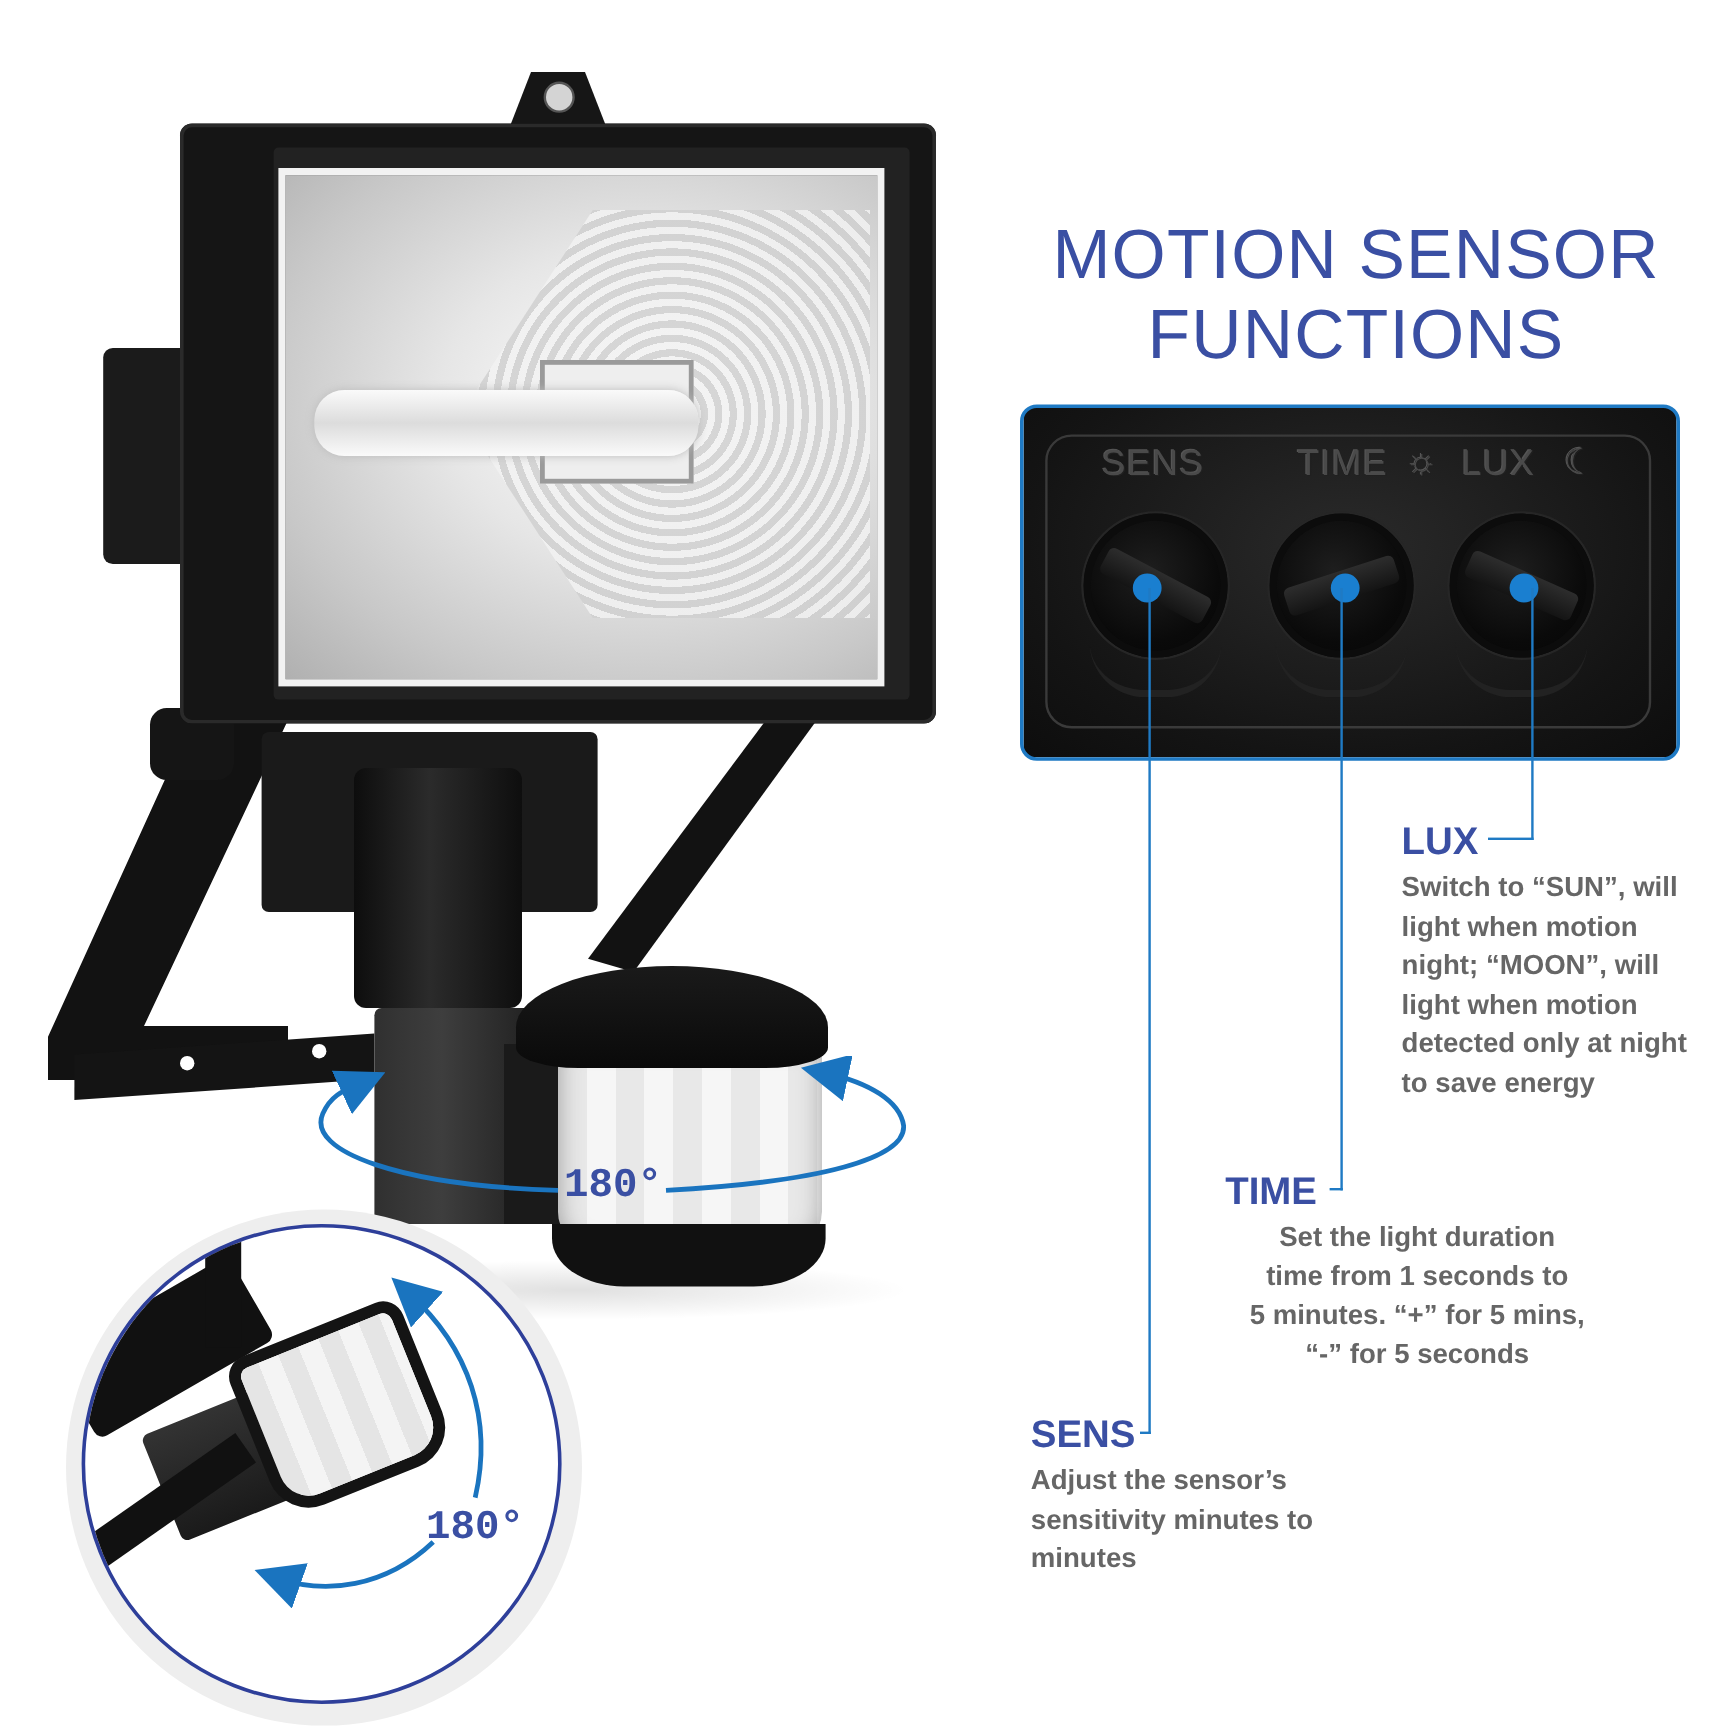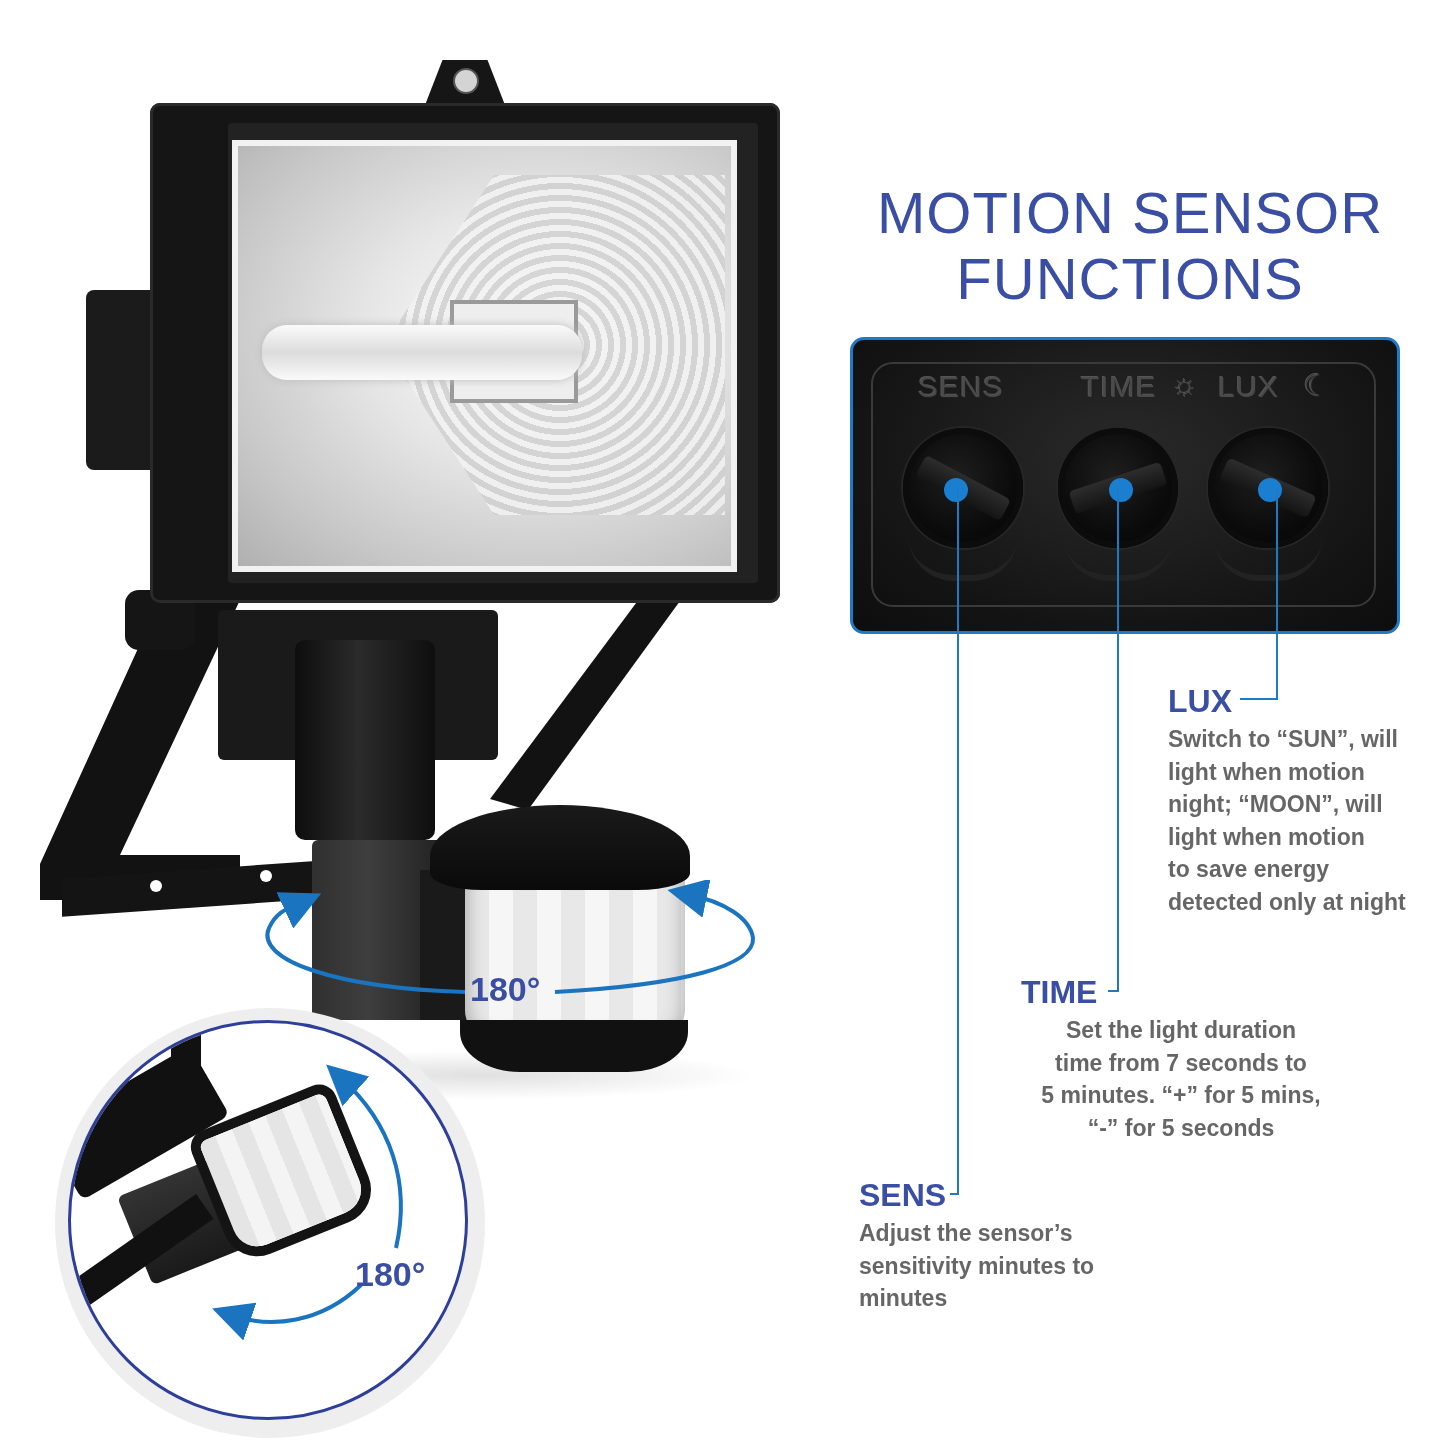--- a/index.html
+++ b/index.html
@@ -75,21 +75,21 @@
   .sensor-side { left: 420px; top: 870px; width: 55px; height: 150px; background: #1a1a1a; }
   .sensor-cap { left: 430px; top: 805px; width: 260px; height: 85px; background: linear-gradient(#1a1a1a,#0a0a0a); border-radius: 50% 50% 20% 20% / 60% 60% 20% 20%; }
   .sensor-lens { left: 465px; top: 870px; width: 220px; height: 170px;
                  background: repeating-linear-gradient(90deg,#e8e8e8 0 24px,#f6f6f6 24px 48px),
                              #eeeeee;
                  border-radius: 6px 6px 30px 30px; box-shadow: inset 0 0 20px #9a9a9a; }
   .sensor-bottom { left: 460px; top: 1020px; width: 228px; height: 52px; background: #111; border-radius: 0 0 60px 60px / 0 0 40px 40px; }
   .floor-glow { left: 200px; top: 1050px; width: 560px; height: 50px; border-radius: 50%;
                 background: radial-gradient(ellipse, rgba(0,0,0,.12), rgba(0,0,0,0) 70%); }
 
-  .deg-label { color: #3a4fa3; font-weight: 700; font-size: 34px; background: transparent; }
+  .deg-label { color: #3a4fa3; font-weight: 700; font-size: 34px; background: transparent; font-family: Liberation Mono, monospace; }
 
   
   .inset-outer { left: 55px; top: 1008px; width: 430px; height: 430px; border-radius: 50%;
                  background: #eeeeee; }
   .inset-circle { left: 68px; top: 1020px; width: 400px; height: 400px; border-radius: 50%;
                   background: #ffffff; border: 3px solid #2e3f9a; box-sizing: border-box; overflow: hidden; }
 </style>
 </head>
 <body>
 
@@ -191,30 +191,30 @@
 <div class="abs vline" style="left:1276px;top:490px;height:210px;"></div>
 <div class="abs hline" style="left:1240px;top:698px;width:38px;"></div>
 
 <div class="abs" style="left:1168px;top:683px;width:270px;">
   <div class="label-head">LUX</div>
   <div class="label-body" style="margin-top:4px;">
     <div>Switch to “SUN”, will</div>
     <div>light when motion</div>
     <div>night; “MOON”, will</div>
     <div>light when motion</div>
+    <div>detected only at night</div>
     <div>to save energy</div>
-    <div>detected only at night</div>
   </div>
 </div>
 
 <div class="abs" style="left:1021px;top:974px;width:320px;">
   <div class="label-head">TIME</div>
   <div class="label-body" style="margin-top:4px;text-align:center;">
     <div>Set the light duration</div>
-    <div>time from 7 seconds to</div>
+    <div>time from 1 seconds to</div>
     <div>5 minutes. “+” for 5 mins,</div>
     <div>“-” for 5 seconds</div>
   </div>
 </div>
 
 <div class="abs" style="left:859px;top:1177px;width:300px;">
   <div class="label-head">SENS</div>
   <div class="label-body" style="margin-top:4px;">
     <div>Adjust the sensor’s</div>
     <div>sensitivity minutes to</div>

